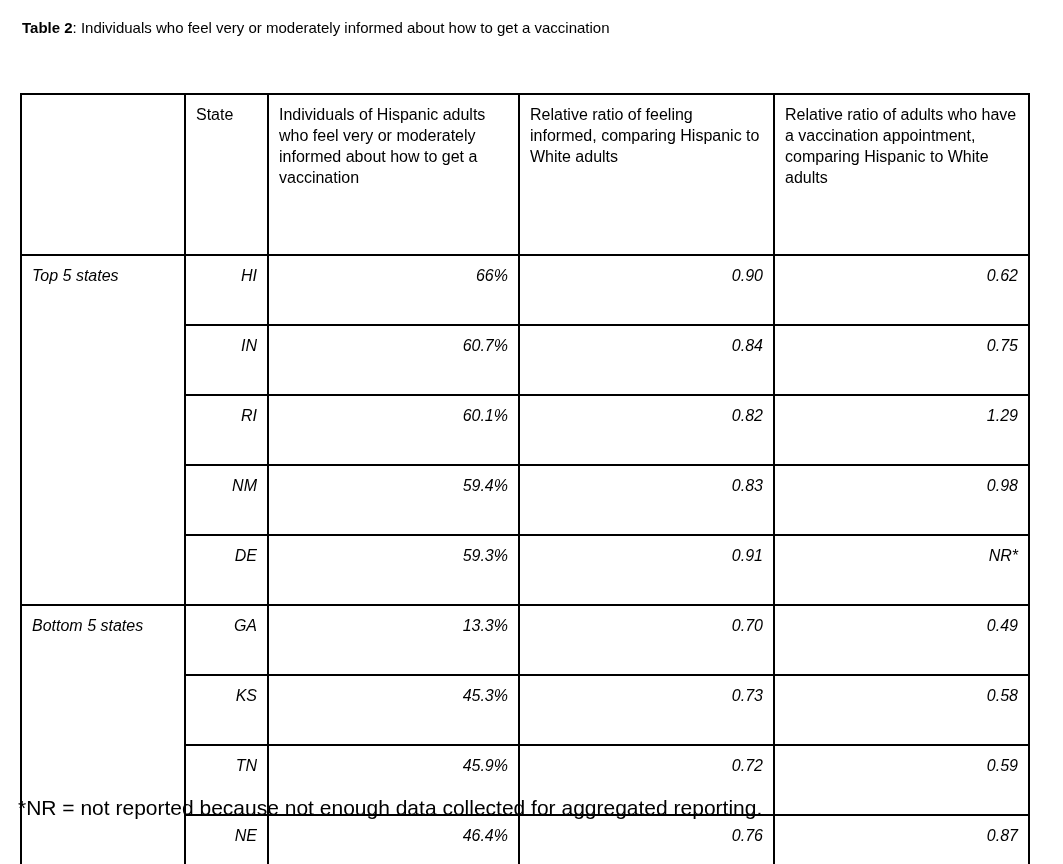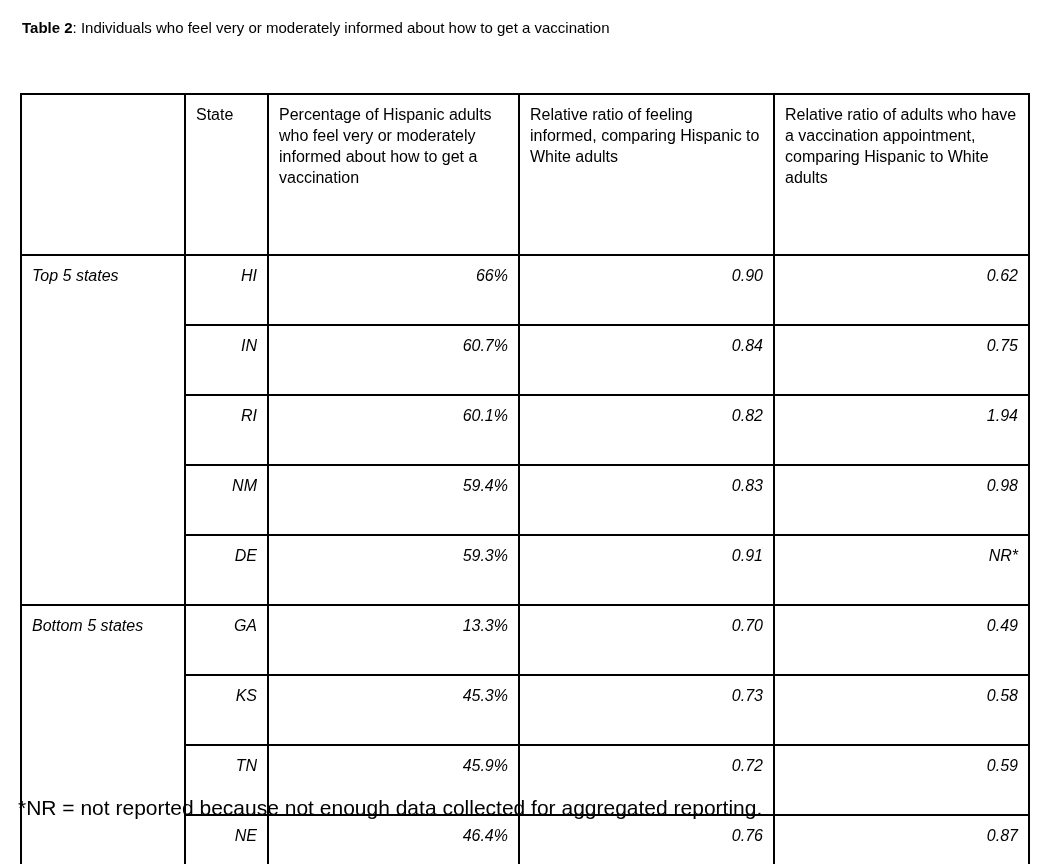--- a/index.html
+++ b/index.html
@@ -78,21 +78,21 @@
     <col style="width:164px">
     <col style="width:83px">
     <col style="width:251px">
     <col style="width:255px">
     <col style="width:255px">
   </colgroup>
   <tbody>
     <tr class="header-row">
       <td class="hdr"></td>
       <td class="hdr">State</td>
-      <td class="hdr">Percentage of Hispanic adults who feel very or moderately informed about how to get a vaccination</td>
+      <td class="hdr">Individuals of Hispanic adults who feel very or moderately informed about how to get a vaccination</td>
       <td class="hdr">Relative ratio of feeling informed, comparing Hispanic to White adults</td>
       <td class="hdr">Relative ratio of adults who have a vaccination appointment, comparing Hispanic to White adults</td>
     </tr>
 
     <tr class="data-row">
       <td class="group" rowspan="5">Top 5 states</td>
       <td class="state">HI</td>
       <td class="num">66%</td>
       <td class="num">0.90</td>
       <td class="num">0.62</td>
@@ -100,21 +100,21 @@
     <tr class="data-row">
       <td class="state">IN</td>
       <td class="num">60.7%</td>
       <td class="num">0.84</td>
       <td class="num">0.75</td>
     </tr>
     <tr class="data-row">
       <td class="state">RI</td>
       <td class="num">60.1%</td>
       <td class="num">0.82</td>
-      <td class="num">1.94</td>
+      <td class="num">1.29</td>
     </tr>
     <tr class="data-row">
       <td class="state">NM</td>
       <td class="num">59.4%</td>
       <td class="num">0.83</td>
       <td class="num">0.98</td>
     </tr>
     <tr class="data-row">
       <td class="state">DE</td>
       <td class="num">59.3%</td>

